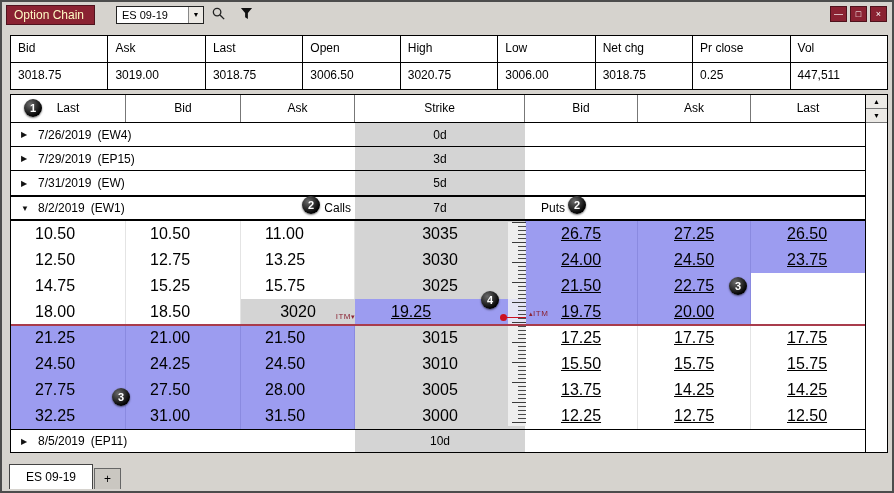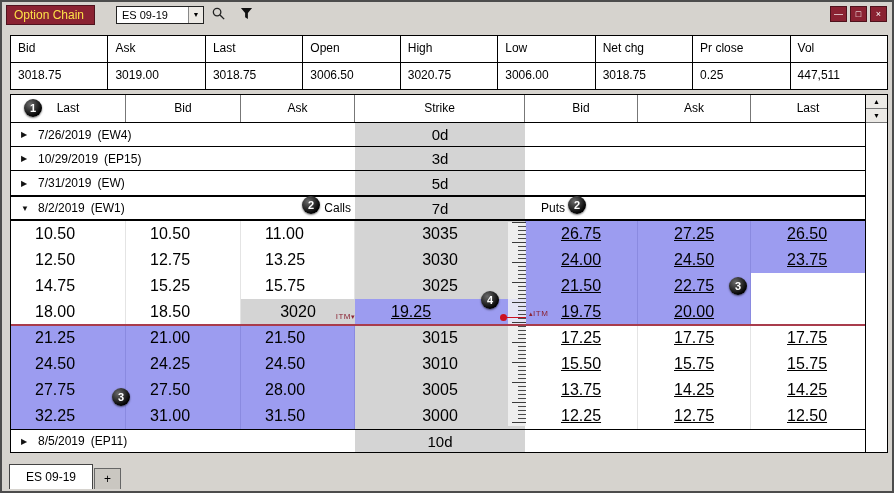--- a/index.html
+++ b/index.html
@@ -5,21 +5,21 @@
   * { box-sizing: border-box; margin: 0; padding: 0; }
   body { width: 894px; height: 493px; font-family: "Liberation Sans", sans-serif; background: #808080; }
   .window {
     position: relative; width: 894px; height: 493px; background: #d6d3ce;
     border: 2px solid #4c4c4c; overflow: hidden;
     --accent: #8a2232; --itm: #9c9cf0; --priceline: #a93c4c; --strikebg: #d4d4d4;
   }
   
   .titlebar { position: absolute; left: 0; top: 0; right: 0; height: 28px; }
   .title-btn { position: absolute; left: 4px; top: 3px; height: 20px; padding: 0 10px 0 7px;
-    background: var(--accent); border: 1px solid #4f121d; color: #fde047; font-size: 12px; line-height: 18px; }
+    background: var(--accent); border: 1px solid #4f121d; color: #fef9c3; font-size: 12px; line-height: 18px; }
   .combo { position: absolute; left: 114px; top: 4px; width: 88px; height: 18px; background: #fff; border: 1px solid #222; font-size: 11px; }
   .combo-label { display: block; padding-left: 5px; line-height: 16px; }
   .combo-arrow { position: absolute; right: 0; top: 0; width: 15px; height: 16px; border-left: 1px solid #888;
     background: #ece9e4; font-size: 7px; line-height: 15px; text-align: center; }
   .tool-btn { position: absolute; top: 3px; width: 22px; height: 20px; text-align: center; background: transparent; border: none; }
   .win-controls { position: absolute; right: 5px; top: 4px; display: flex; gap: 3px; }
   .win-btn { width: 17px; height: 16px; background: var(--accent); border: 1px solid #4f121d; color: #fff;
     font-size: 9px; line-height: 14px; text-align: center; }
   
   .quote { position: absolute; left: 8px; top: 33px; width: 878px; display: grid;
@@ -31,21 +31,21 @@
   .chain-header, .data-row { display: grid; grid-template-columns: 115px 115px 114px 170px 113px 113px 114px; }
   .chain-header { height: 28px; border-bottom: 1px solid #000; background: #fff; }
   .h-cell { font-size: 12px; text-align: center; line-height: 27px; border-right: 1px solid #777; }
   .h-cell:last-child { border-right: none; }
   .group-row { display: grid; grid-template-columns: 344px 170px 340px; height: 24px; background: #fff; border-bottom: 1px solid #000; }
   .group-row.expanded { height: 26px; border-top: 2px solid #000; border-bottom: 2px solid #000; }
   .group-row.no-bb { border-bottom: none; }
   .group-row.bt { border-top: 1px solid #000; }
   .g-left { display: flex; align-items: center; padding-left: 10px; font-size: 12px; gap: 6px; }
   .tri { font-size: 8px; width: 11px; color: #111; }
-  .g-strike { background: var(--strikebg); text-align: center; font-size: 15px; display: flex; align-items: center; justify-content: center; }
+  .g-strike { background: var(--strikebg); text-align: center; font-size: 12px; display: flex; align-items: center; justify-content: center; }
   .g-right { display: flex; align-items: center; font-size: 12px; }
   .calls-label { margin-left: auto; padding-right: 4px; }
   .puts-label { padding-left: 16px; }
   .data-row { height: 26px; }
   .cell { font-size: 16px; line-height: 26px; white-space: nowrap; }
   .call-cell { padding-left: 24px; border-right: 1px solid #e4e4e4; }
   .put-cell { padding-left: 36px; border-right: 1px solid #e4e4e4; text-decoration: underline; }
   .data-row .cell:nth-child(7) { border-right: none; }
   .strike-cell { background: var(--strikebg); text-align: center; border-right: none; }
   .itm { background: var(--itm); }
@@ -157,21 +157,21 @@
           <span>7/26/2019</span>
           <span>(EW4)</span>
         </div>
         <div class="g-strike">0d</div>
         <div class="g-right"></div>
       </div>
 
       <div class="group-row">
         <div class="g-left">
           <span class="tri">▶</span>
-          <span>10/29/2019</span>
+          <span>7/29/2019</span>
           <span>(EP15)</span>
         </div>
         <div class="g-strike">3d</div>
         <div class="g-right"></div>
       </div>
 
       <div class="group-row no-bb">
         <div class="g-left">
           <span class="tri">▶</span>
           <span>7/31/2019</span>

